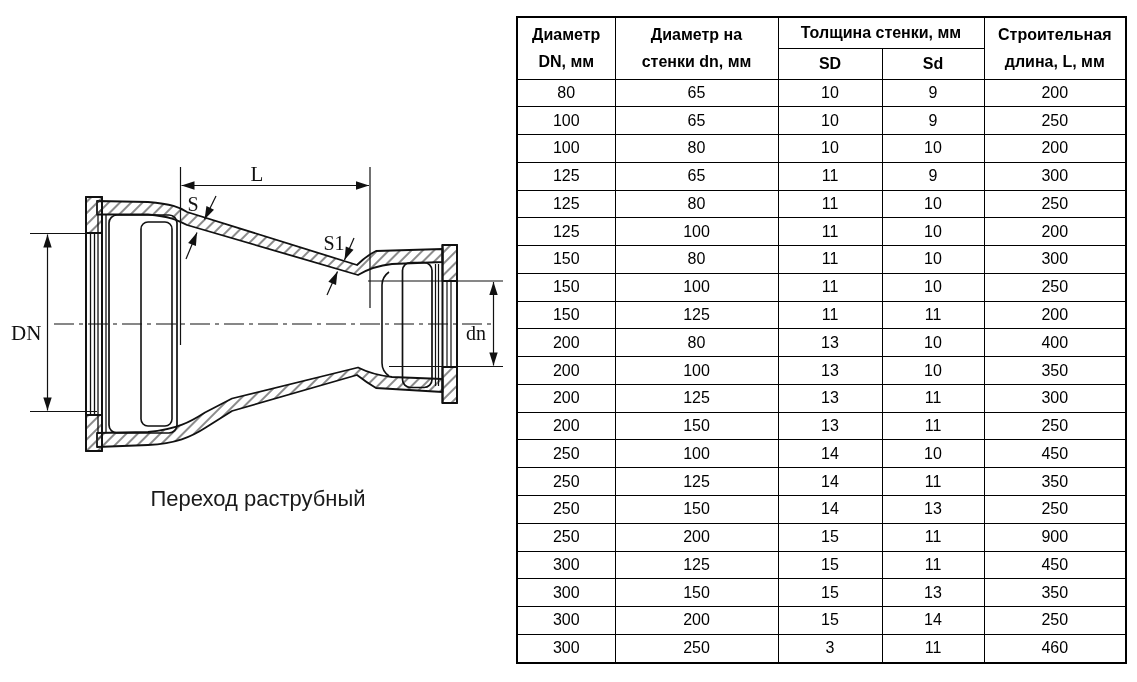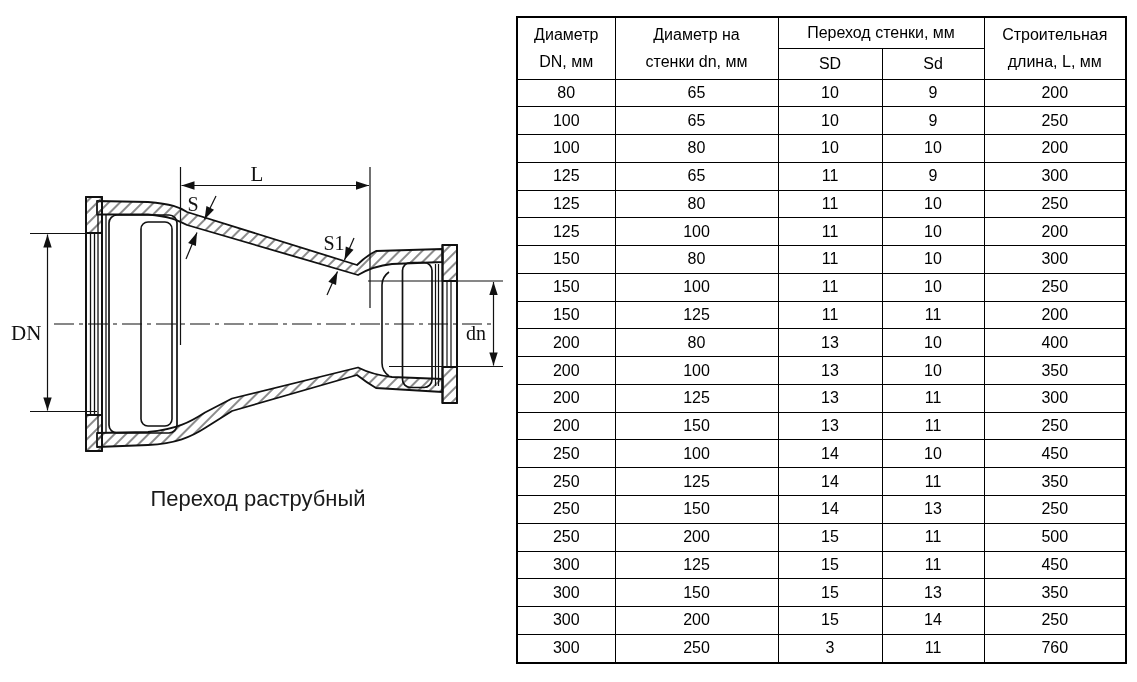--- a/index.html
+++ b/index.html
@@ -6,21 +6,21 @@
   .page{position:relative;width:1137px;height:682px;background:#fff;overflow:hidden;
         font-family:"Liberation Sans",sans-serif;}
   
   .figure-svg{position:absolute;left:0;top:0;}
   
   table.spec{position:absolute;left:516px;top:16px;width:609px;height:648px;
              border-collapse:collapse;table-layout:fixed;background:#fff;
              border:2px solid #000;}
   table.spec th,table.spec td{border:1px solid #000;text-align:center;vertical-align:middle;
              color:#000;padding:0;overflow:hidden;white-space:nowrap;}
-  table.spec thead th{font-weight:normal;font-size:16px;line-height:1.25;}
+  table.spec thead th{font-weight:bold;font-size:16px;line-height:1.25;}
   table.spec thead tr.h1{height:31px;}
   table.spec thead tr.h2{height:31px;}
   table.spec tbody td{font-size:16px;font-weight:400;}
   .hdr2line div{line-height:27px;}
 </style>
 </head>
 <body>
 
 <div class="page">
 
@@ -101,21 +101,21 @@
     <thead>
       <tr class="h1">
         <th rowspan="2" class="hdr2line">
           <div>Диаметр</div>
           <div>DN, мм</div>
         </th>
         <th rowspan="2" class="hdr2line">
           <div>Диаметр на</div>
           <div>стенки dn, мм</div>
         </th>
-        <th colspan="2">Переход стенки, мм</th>
+        <th colspan="2">Толщина стенки, мм</th>
         <th rowspan="2" class="hdr2line">
           <div>Строительная</div>
           <div>длина, L, мм</div>
         </th>
       </tr>
       <tr class="h2">
         <th>SD</th>
         <th>Sd</th>
       </tr>
     </thead>
@@ -230,21 +230,21 @@
           <td>150</td>
           <td>14</td>
           <td>13</td>
           <td>250</td>
         </tr>
         <tr>
           <td>250</td>
           <td>200</td>
           <td>15</td>
           <td>11</td>
-          <td>500</td>
+          <td>900</td>
         </tr>
         <tr>
           <td>300</td>
           <td>125</td>
           <td>15</td>
           <td>11</td>
           <td>450</td>
         </tr>
         <tr>
           <td>300</td>
@@ -258,18 +258,18 @@
           <td>200</td>
           <td>15</td>
           <td>14</td>
           <td>250</td>
         </tr>
         <tr>
           <td>300</td>
           <td>250</td>
           <td>3</td>
           <td>11</td>
-          <td>760</td>
+          <td>460</td>
         </tr>
       </tbody>
   </table>
 
 </div>
 
 </body></html>

